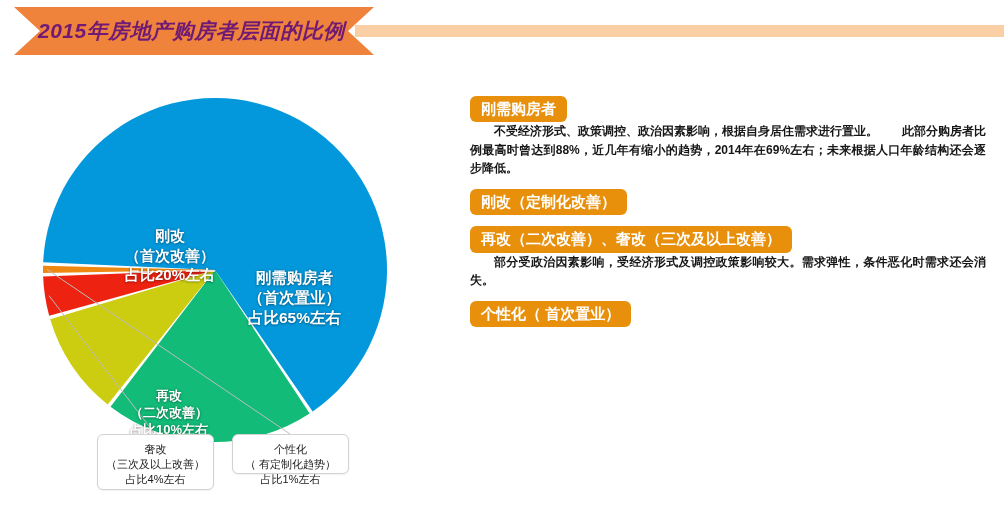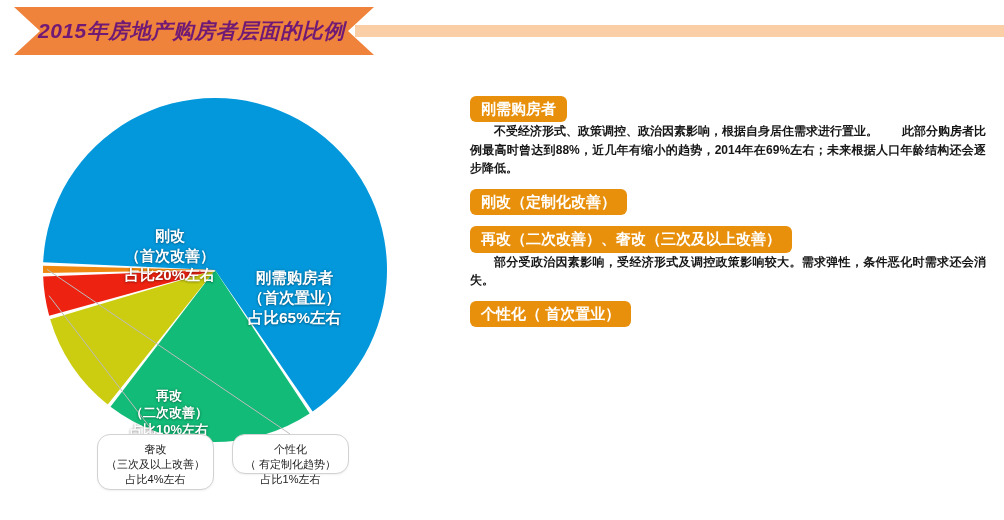--- a/index.html
+++ b/index.html
@@ -57,21 +57,21 @@
   .pie-label.yellow{
     left:110px;top:310px;font-size:13px;margin-top:8px;
   }
 
   
   .callout{
     position:absolute;
     box-sizing:border-box;
     background:#ffffff;
     border:1px solid #d2d2d2;
-    border-radius:13px;
+    border-radius:6px;
     text-align:center;
     line-height:1.38;
     font-size:11px;
     color:#1a1a1a;
     padding:7px 6px 6px 6px;
     box-shadow:0 1px 2px rgba(0,0,0,.06);
   }
   .callout-a{left:77px;top:364px;width:117px;height:56px;}
   .callout-b{left:212px;top:364px;width:117px;height:40px;}
 

